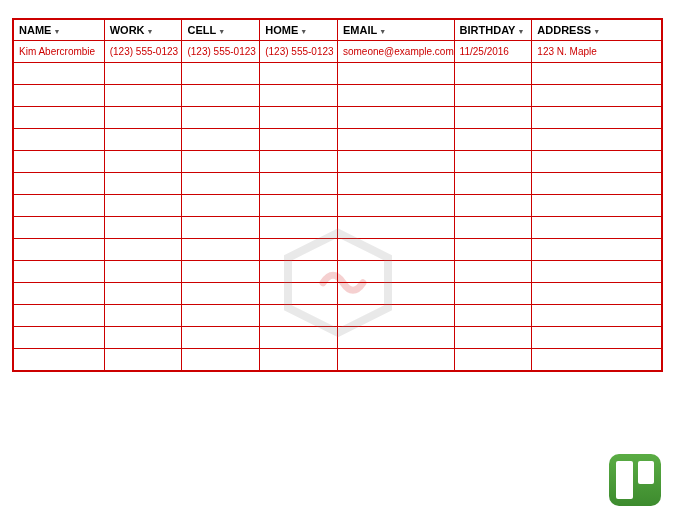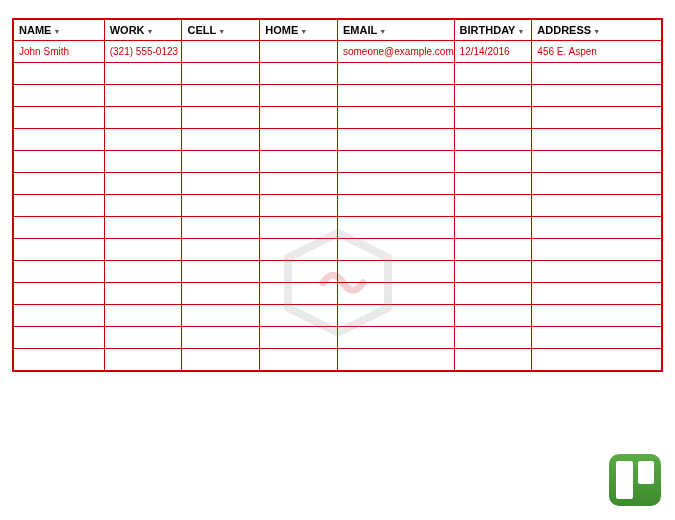--- a/index.html
+++ b/index.html
@@ -132,28 +132,28 @@
         <th style="width: 14%;">NAME<span class="filter-arrow">▼</span></th>
             <th style="width: 12%;">WORK<span class="filter-arrow">▼</span></th>
             <th style="width: 12%;">CELL<span class="filter-arrow">▼</span></th>
             <th style="width: 12%;">HOME<span class="filter-arrow">▼</span></th>
             <th style="width: 18%;">EMAIL<span class="filter-arrow">▼</span></th>
             <th style="width: 12%;">BIRTHDAY<span class="filter-arrow">▼</span></th>
             <th style="width: 20%;">ADDRESS<span class="filter-arrow">▼</span></th>
           </tr>
       </thead>
       <tbody id="table-body">
-          <tr>
-            <td>John Smith</td>
-            <td>(321) 555-0123</td>
-            <td></td>
-            <td></td>
+      <tr>
+            <td>Kim Abercrombie</td>
+            <td>(123) 555-0123</td>
+            <td>(123) 555-0123</td>
+            <td>(123) 555-0123</td>
             <td>someone@example.com</td>
-            <td>12/14/2016</td>
-            <td>456 E. Aspen</td>
+            <td>11/25/2016</td>
+            <td>123 N. Maple</td>
           </tr>
           <tr class="empty">
             <td></td>
             <td></td>
             <td></td>
             <td></td>
             <td></td>
             <td></td>
             <td></td>
           </tr>

